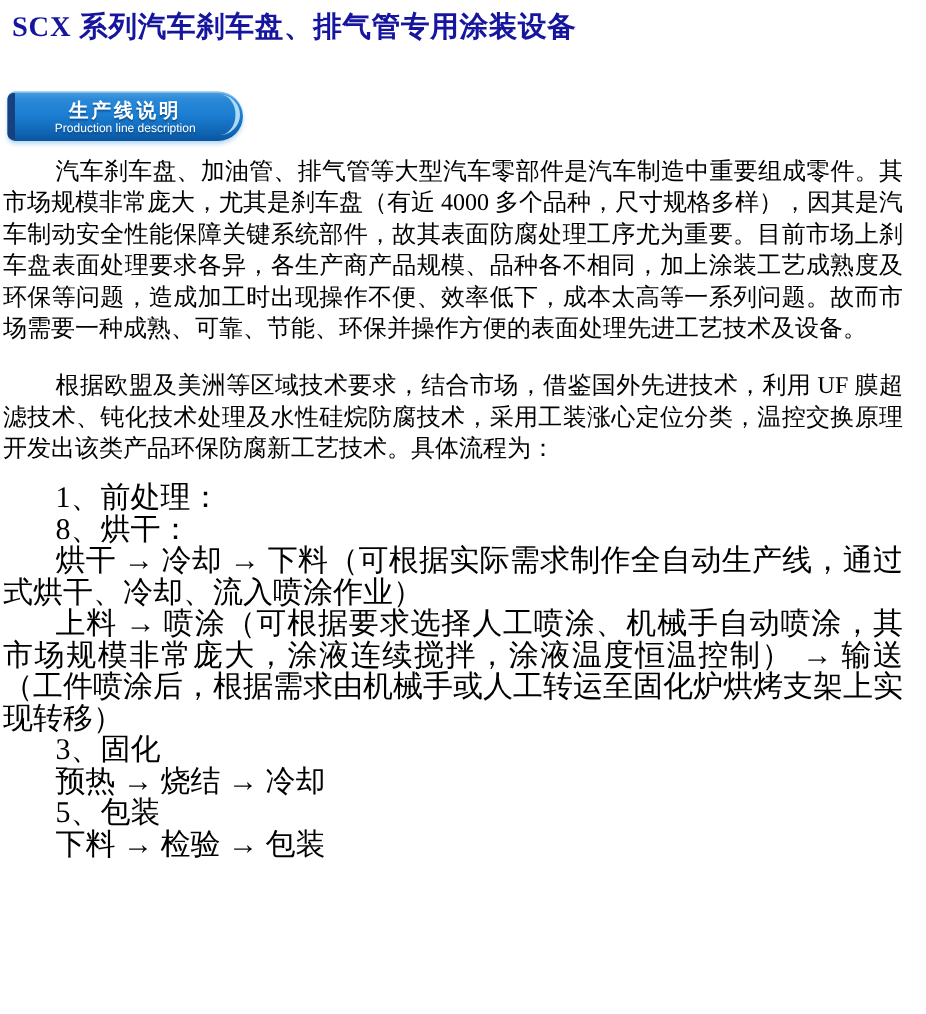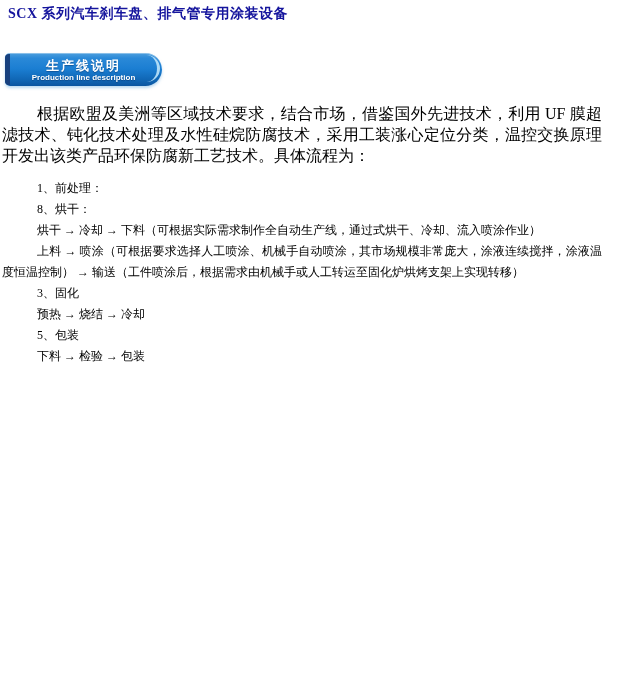--- a/index.html
+++ b/index.html
@@ -7,21 +7,21 @@
     width: 617px; height: 676px;
     background: #ffffff;
     font-family: "Liberation Serif", "DejaVu Serif", serif;
     color: #000000;
     overflow: hidden;
   }
   .page { position: relative; width: 617px; height: 676px; }
 
   .doc-title {
     margin: 5px 0 0 8px;
-    font-size: 14px;
+    font-size: 19px;
     font-weight: bold;
     color: #15159d;
     letter-spacing: 0.5px;
     font-family: "Liberation Serif", "DejaVu Serif", serif;
   }
 
   
   .banner {
     position: relative;
     width: 157px; height: 33px;
@@ -51,61 +51,62 @@
     padding-top: 1px;
   }
   .banner-cn {
     font-family: Liberation Serif, serif;
     font-size: 13px; font-weight: bold; color: #ffffff;
     line-height: 15px; letter-spacing: 2px;
     text-shadow: 0 1px 1px rgba(0,40,90,0.45);
   }
   .banner-en {
     font-family: "Liberation Sans", "DejaVu Sans", sans-serif;
-    font-size: 8px; font-weight: bold; color: #ffffff;
+    font-size: 8px; font-weight: normal; color: #ffffff;
     line-height: 10px;
     text-shadow: 0 1px 1px rgba(0,40,90,0.45);
   }
 
   .banner1 { margin-top: 30px; }
   .banner2 { margin-top: 20px; }
 
   .para {
     margin: 0 15px 0 2px;
     font-size: 16px;
     line-height: 21px;
     text-align: justify;
     text-indent: 35px;
   }
   .para1 { margin-top: 10px; }
   .para2 { margin-top: 17px; }
 
   .steps { margin-top: 12px; }
   .step {
     margin: 0 15px 0 2px;
-    font-size: 12px;
+    font-size: 20px;
     line-height: 21px;
     text-align: justify;
     text-indent: 35px;
   }
 </style>
 </head>
 <body>
 
 <div class="page">
 
   <h1 class="doc-title">SCX 系列汽车刹车盘、排气管专用涂装设备</h1>
 
   <div class="banner banner1">
     <div class="banner-inner">
       <div class="banner-cn">生产线说明</div>
       <div class="banner-en">Production line description</div>
     </div>
   </div>
 
+  <p class="para para1">汽车刹车盘、加油管、排气管等大型汽车零部件是汽车制造中重要组成零件。其市场规模非常庞大，尤其是刹车盘（有近 4000 多个品种，尺寸规格多样），因其是汽车制动安全性能保障关键系统部件，故其表面防腐处理工序尤为重要。目前市场上刹车盘表面处理要求各异，各生产商产品规模、品种各不相同，加上涂装工艺成熟度及环保等问题，造成加工时出现操作不便、效率低下，成本太高等一系列问题。故而市场需要一种成熟、可靠、节能、环保并操作方便的表面处理先进工艺技术及设备。</p>
 
 
   <p class="para para2">根据欧盟及美洲等区域技术要求，结合市场，借鉴国外先进技术，利用 UF 膜超滤技术、钝化技术处理及水性硅烷防腐技术，采用工装涨心定位分类，温控交换原理开发出该类产品环保防腐新工艺技术。具体流程为：</p>
 
   <div class="steps">
     <p class="step">1、前处理：</p>
     <p class="step">8、烘干：</p>
     <p class="step">烘干 → 冷却 → 下料（可根据实际需求制作全自动生产线，通过式烘干、冷却、流入喷涂作业）</p>
     <p class="step">上料 → 喷涂（可根据要求选择人工喷涂、机械手自动喷涂，其市场规模非常庞大，涂液连续搅拌，涂液温度恒温控制） → 输送（工件喷涂后，根据需求由机械手或人工转运至固化炉烘烤支架上实现转移）</p>
     <p class="step">3、固化</p>

